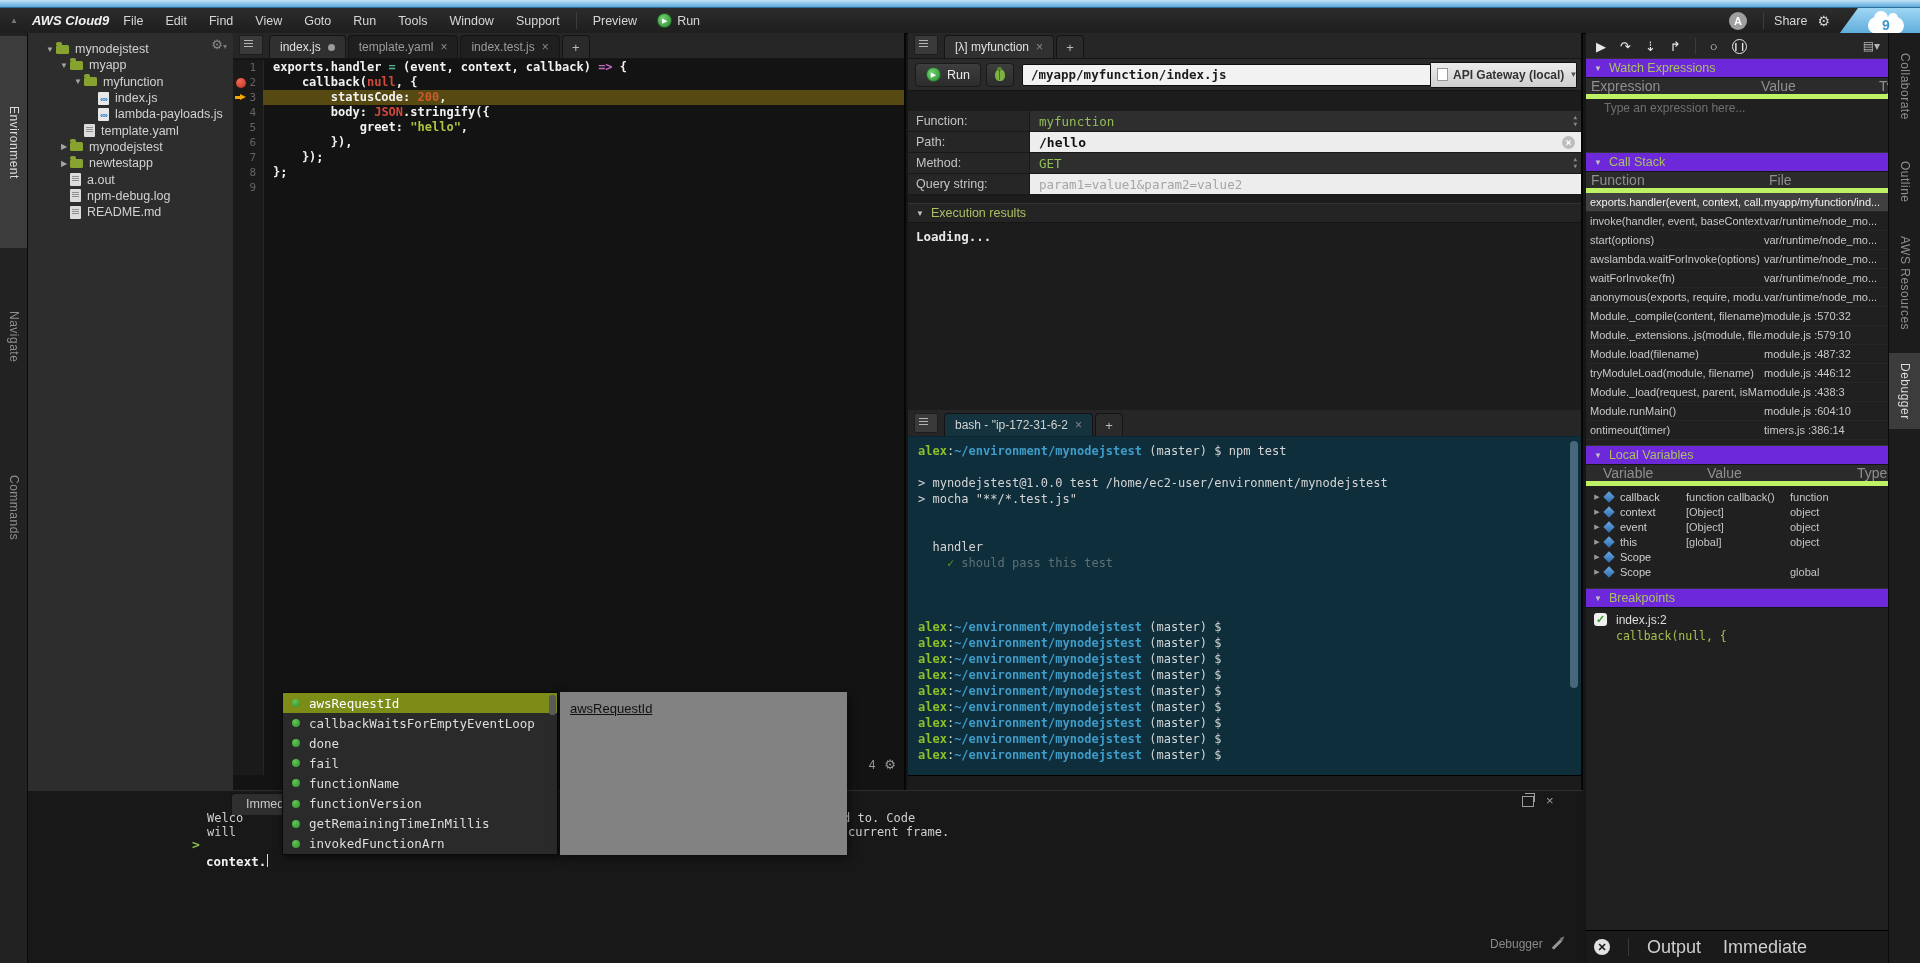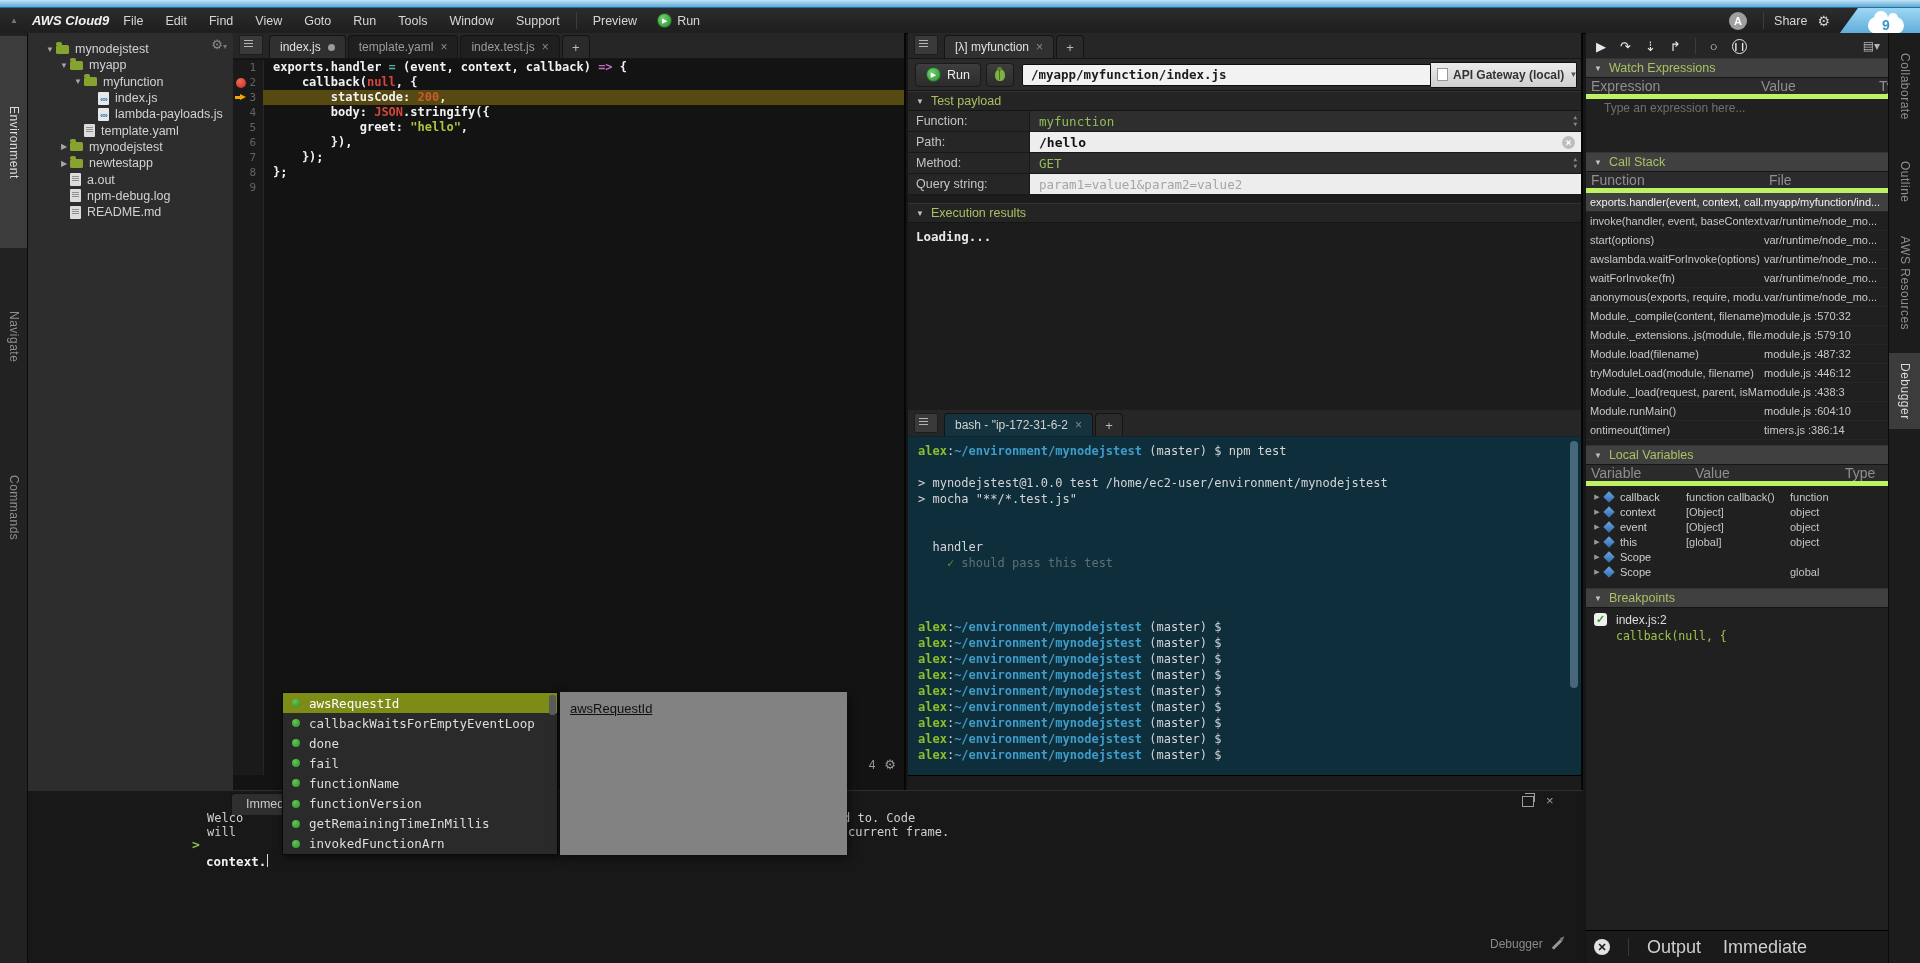--- a/index.html
+++ b/index.html
@@ -160,21 +160,21 @@
   .popup-doc span{color:#111;font-size:13px;text-decoration:underline;}
 
   
   .dbg{position:absolute;left:1586px;top:33px;width:302px;height:930px;background:#202020;box-sizing:border-box;}
   .dbg-toolbar{position:absolute;left:0;top:0;width:100%;height:27px;background:#262626;border-bottom:1px solid #141414;
                display:flex;align-items:center;gap:14px;padding-left:10px;box-sizing:border-box;color:#e8e8e8;}
   .dbg-toolbar .tbi{font-size:13px;cursor:pointer;line-height:27px;}
   .dbg-toolbar .sep{width:1px;height:16px;background:#3c3c3c;}
   .dbg-toolbar .menu-r{margin-left:auto;margin-right:8px;color:#b5b5b5;font-size:12px;}
   .dsec{position:absolute;left:0;width:100%;}
-  .dsec .sec-h{background:#404040;}
+  .dsec .sec-h{background:#6d28d9;}
   .cols{display:flex;height:16px;background:#2b2b2b;border-bottom:5px solid #bef264;color:#8f8f8f;font-size:14px;line-height:16px;}
   .watch-ph{height:18px;color:#707070;font-size:12px;line-height:18px;padding-left:18px;cursor:text;}
   .crow{display:flex;height:18px;font-size:11px;line-height:18px;color:#c8c8c8;border-bottom:1px solid #262626;cursor:pointer;white-space:nowrap;}
   .crow .fn{width:178px;flex:none;overflow:hidden;padding-left:4px;box-sizing:border-box;}
   .crow .fl{flex:1;overflow:hidden;}
   .crow.on{background:#404040;color:#f0f0f0;}
   .vrow{display:flex;align-items:center;height:15px;font-size:11px;color:#cfcfcf;white-space:nowrap;}
   .vrow .ex{width:10px;font-size:7px;color:#999;text-align:center;margin-left:6px;cursor:pointer;}
   .vrow .dia{width:8px;height:8px;background:linear-gradient(135deg,#6aa7e0,#2d6cb0);transform:rotate(45deg);margin:0 7px 0 3px;flex:none;}
   .vrow .nm{width:66px;flex:none;overflow:hidden;}
@@ -392,23 +392,20 @@
       <div class="bug-btn">
           <span class="bug"></span>
         </div>
       <div class="path-input">/myapp/myfunction/index.js</div>
       <div class="gateway">
         <span class="pg"></span>
         <span>API Gateway (local)</span>
         <span class="dd">▼</span>
       </div>
     </div>
-    <div class="sec-h" style="position:absolute;top:58px;width:100%;">
-      <span>Test payload</span>
-    </div>
     <div class="ph" style="top:78px;">
         <div class="prow">
           <div class="plbl">Function:</div>
           <div class="pval sel">
             <span>myfunction</span>
             <span class="stepper">
               <span>▲</span>
               <span>▼</span>
             </span>
           </div>
@@ -629,21 +626,21 @@
             <span class="fl">timers.js :214:5</span>
           </div>
         </div>
     </div>
 
     <div class="dsec" style="top:412px;">
       <div class="sec-h">
           <span>Local Variables</span>
         </div>
       <div class="cols">
-          <span style="width: 104px; flex: 0 0 auto; padding-left: 5px;">Variable</span>
+          <span style="width: 104px; flex: 0 0 auto; padding-left: 17px;">Variable</span>
           <span style="width: 150px; flex: 0 0 auto; padding-left: 0px;">Value</span>
           <span style="flex: 1 1 0%; padding-left: 0px;">Type</span>
         </div>
       <div style="padding-top:3px;">
           <div class="vrow">
             <span class="ex">▶</span>
             <span class="dia"></span>
             <span class="nm">callback</span>
             <span class="vl">function callback()</span>
             <span class="tp">function</span>

